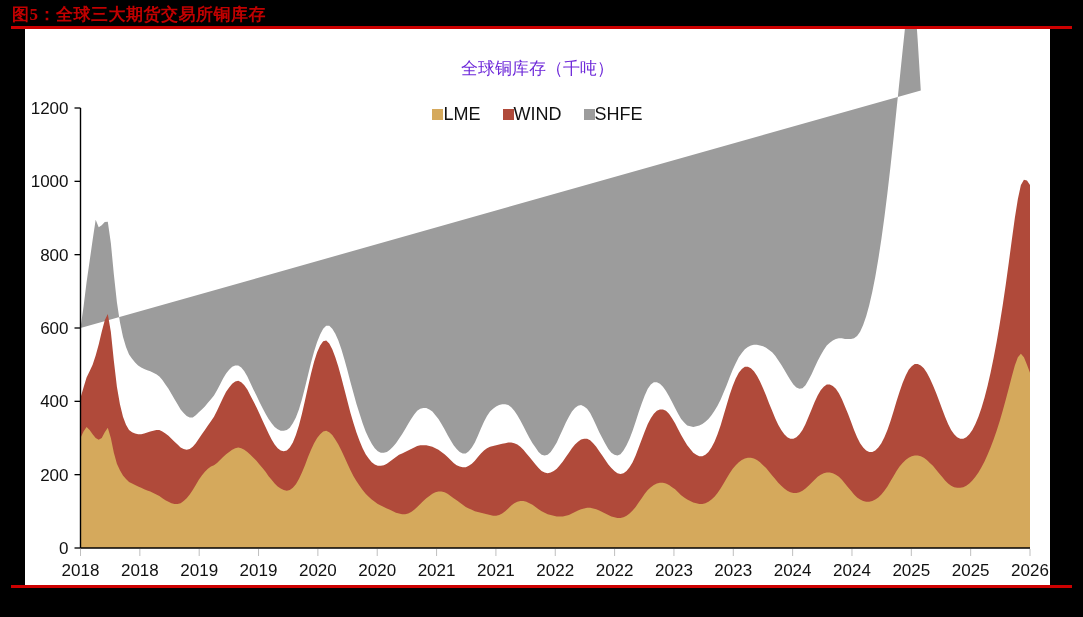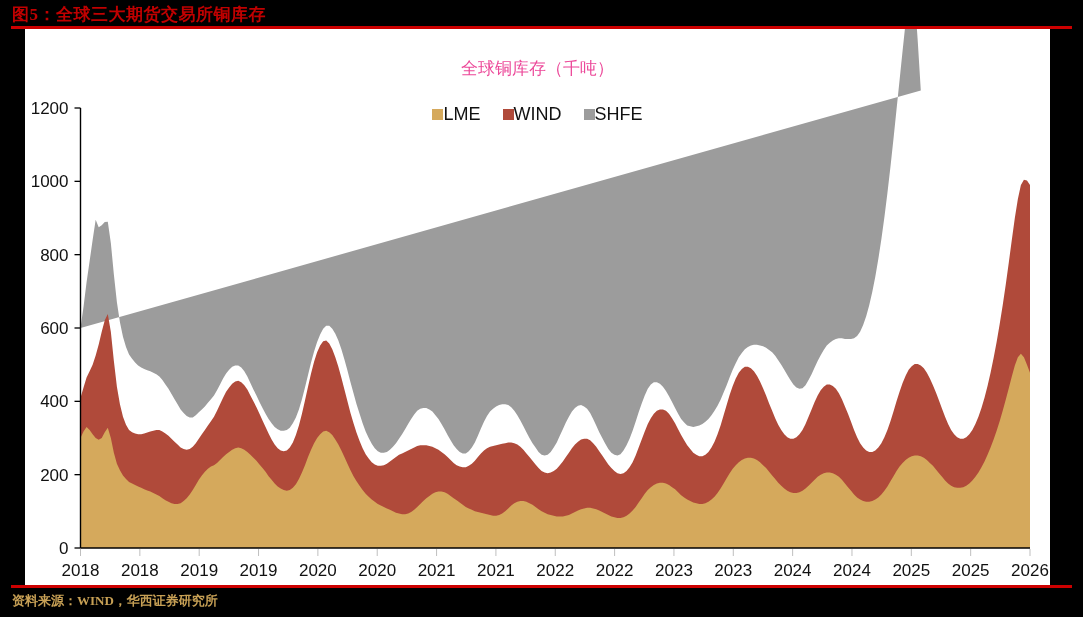--- a/index.html
+++ b/index.html
@@ -85,21 +85,21 @@
   }
   
   #chart-title {
     position: absolute;
     left: 0;
     top: 28px;
     width: 1025px;
     text-align: center;
     font-family: Liberation Sans, sans-serif;
     font-size: 17px;
-    color: #ec4899;
+    color: #6d28d9;
     white-space: nowrap;
   }
   #legend {
     position: absolute;
     left: 0;
     top: 76px;
     width: 1025px;
     display: flex;
     justify-content: center;
     align-items: center;
@@ -241,15 +241,14 @@
           <text x="886.3125" y="547" class="xtick-label">2025</text>
           <text x="945.65625" y="547" class="xtick-label">2025</text>
           <text x="1005" y="547" class="xtick-label">2026</text>
         </g>
     </svg>
 
   </div>
 
   <div id="footer-rule"></div>
   <div id="footer-band"></div>
-  <div id="source-text">资料来源：WIND，华西证券研究所</div>
 
 </div>
 
 </body></html>

